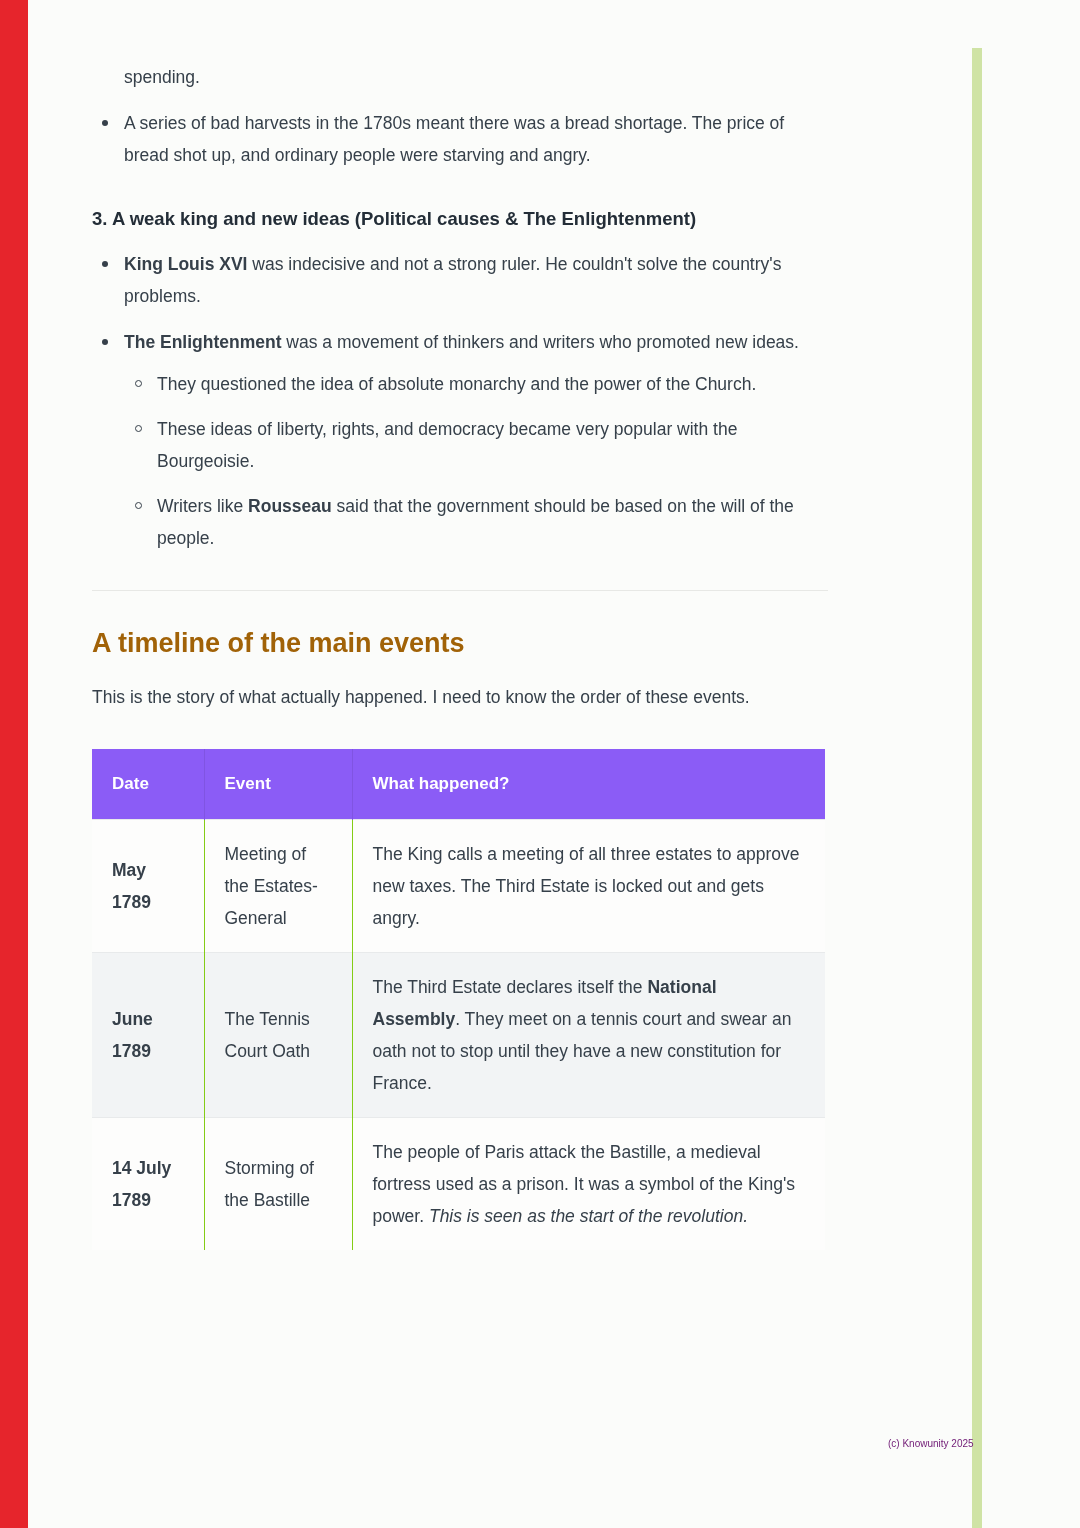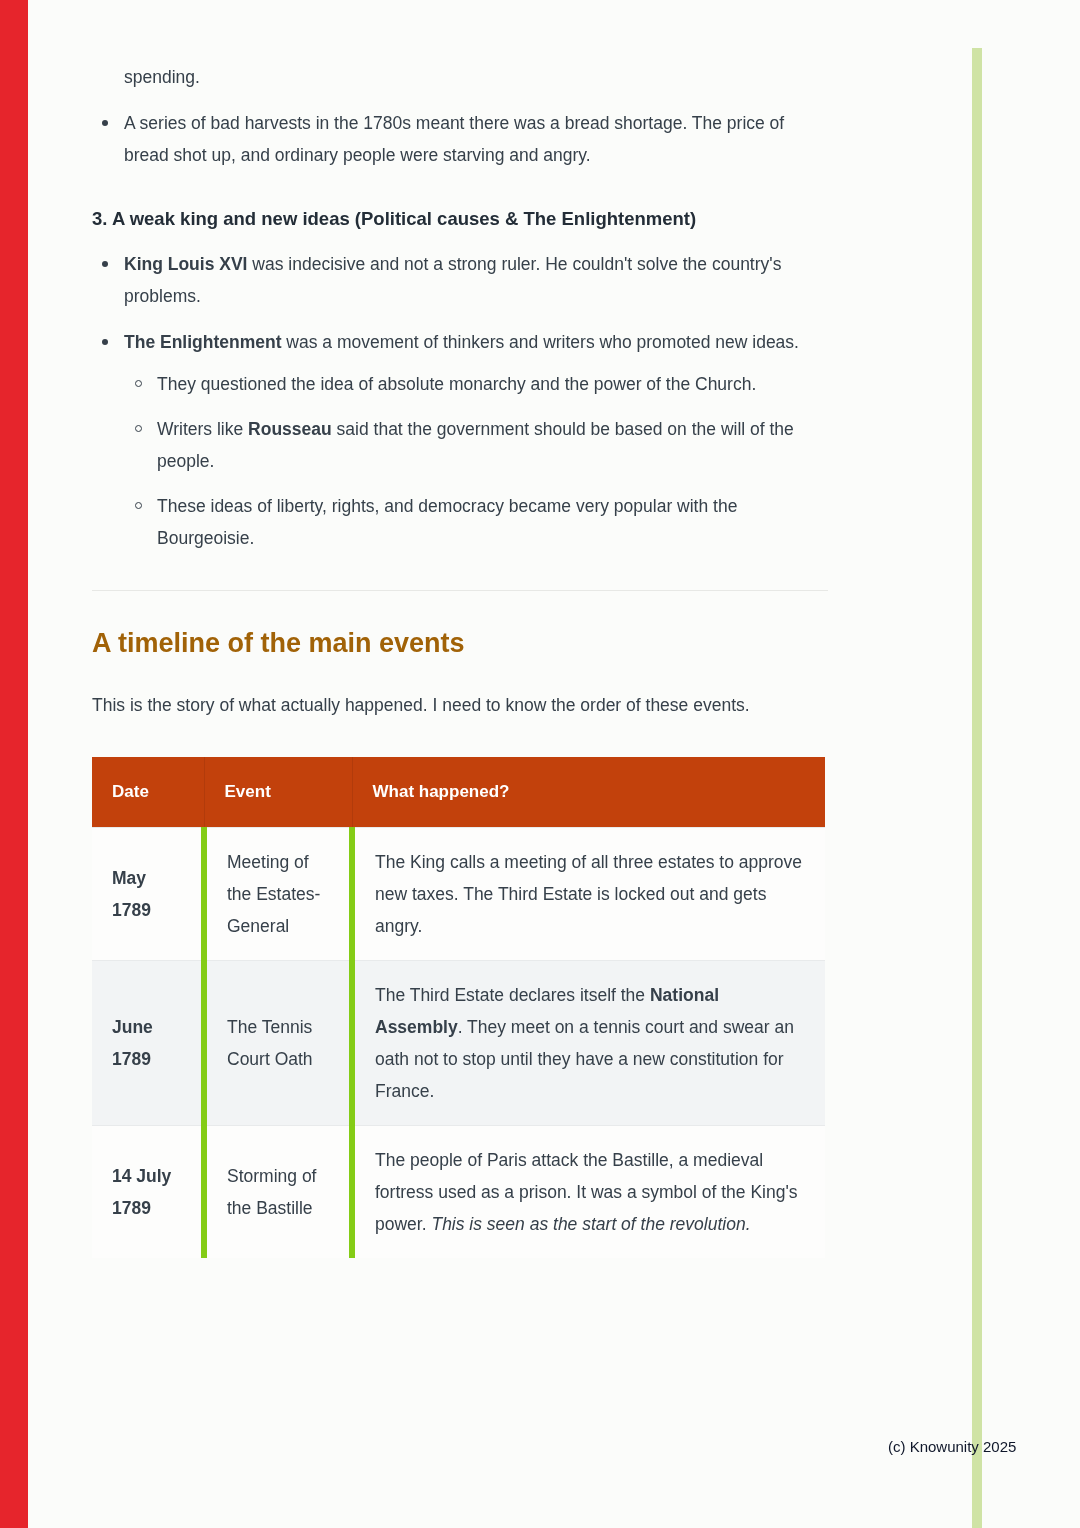--- a/index.html
+++ b/index.html
@@ -23,37 +23,37 @@
   ul.sublist { list-style: none; margin: 10px 0 0; padding: 0; }
   .sublist > li { position: relative; padding-left: 33px; }
   .sublist > li + li { margin-top: 13px; }
   .ring { position: absolute; left: 11px; top: 12px; width: 7px; height: 7px; border-radius: 50%; border: 1.5px solid #36404a; background: transparent; }
 
   h3.section-heading { margin: 34px 0 0; font-size: 18.5px; line-height: 28px; font-weight: 700; color: #232d37; }
 
   hr.divider { border: none; border-top: 1px solid #e7e8e5; margin: 36px 0 0; }
 
   h2.timeline-heading { margin: 34px 0 0; font-size: 27px; line-height: 36px; font-weight: 700; color: #a16207; }
-  p.timeline-intro { margin: 28px 0 0; font-size: 17.5px; line-height: 32px; }
+  p.timeline-intro { margin: 20px 0 0; font-size: 17.5px; line-height: 32px; }
 
   table.timeline-table { margin-top: 36px; border-collapse: collapse; width: 733px; font-size: 17.5px; }
   .timeline-table th {
-    background: #c2410c; color: #ffffff; font-weight: 700; text-align: left;
+    background: #8b5cf6; color: #ffffff; font-weight: 700; text-align: left;
     padding: 24px 20px; font-size: 17px; line-height: 22px;
   }
   .timeline-table th:not(:last-child) { border-right: 1px solid rgba(0,0,0,0.08); }
   .timeline-table td {
     padding: 18px 20px; vertical-align: middle; line-height: 32px;
     border-top: 1px solid #e8eaeb;
   }
-  .timeline-table td + td { border-left: 6px solid #84cc16; margin-left: 36px; }
+  .timeline-table td + td { border-left: 1px solid #84cc16; margin-left: 36px; }
   .timeline-table tbody tr:nth-child(odd) { background: #fdfdfc; }
   .timeline-table tbody tr:nth-child(even) { background: #f2f4f5; }
   td.date-cell { font-weight: 700; }
-  .footer-note { position: absolute; left: 888px; top: 1438px; font-size: 15px; color: #0f172a; z-index: 3; }
+  .footer-note { position: absolute; left: 888px; top: 1438px; font-size: 10px; color: #701a75; z-index: 3; }
 </style>
 </head>
 <body>
 
 <div class="page">
   <div class="red-stripe"></div>
   <div class="green-stripe"></div>
 
   <div class="content">
 
@@ -76,25 +76,25 @@
       <li>
         <span class="dot"></span>
         <span class="rich"><span style="font-weight: 700;">The Enlightenment</span><span> was a movement of thinkers and writers who promoted new ideas.</span></span>
         <ul class="sublist">
           <li>
             <span class="ring"></span>
             <span class="rich"><span>They questioned the idea of absolute monarchy and the power of the Church.</span></span>
           </li>
           <li>
             <span class="ring"></span>
-            <span class="rich"><span>Writers like </span><span style="font-weight: 700;">Rousseau</span><span> said that the government should be based on the will of the people.</span></span>
+            <span class="rich"><span>These ideas of liberty, rights, and democracy became very popular with the Bourgeoisie.</span></span>
           </li>
           <li>
             <span class="ring"></span>
-            <span class="rich"><span>These ideas of liberty, rights, and democracy became very popular with the Bourgeoisie.</span></span>
+            <span class="rich"><span>Writers like </span><span style="font-weight: 700;">Rousseau</span><span> said that the government should be based on the will of the people.</span></span>
           </li>
         </ul>
       </li>
     </ul>
 
     <hr class="divider">
 
     <h2 class="timeline-heading">A timeline of the main events</h2>
 
     <p class="timeline-intro">This is the story of what actually happened. I need to know the order of these events.</p>

